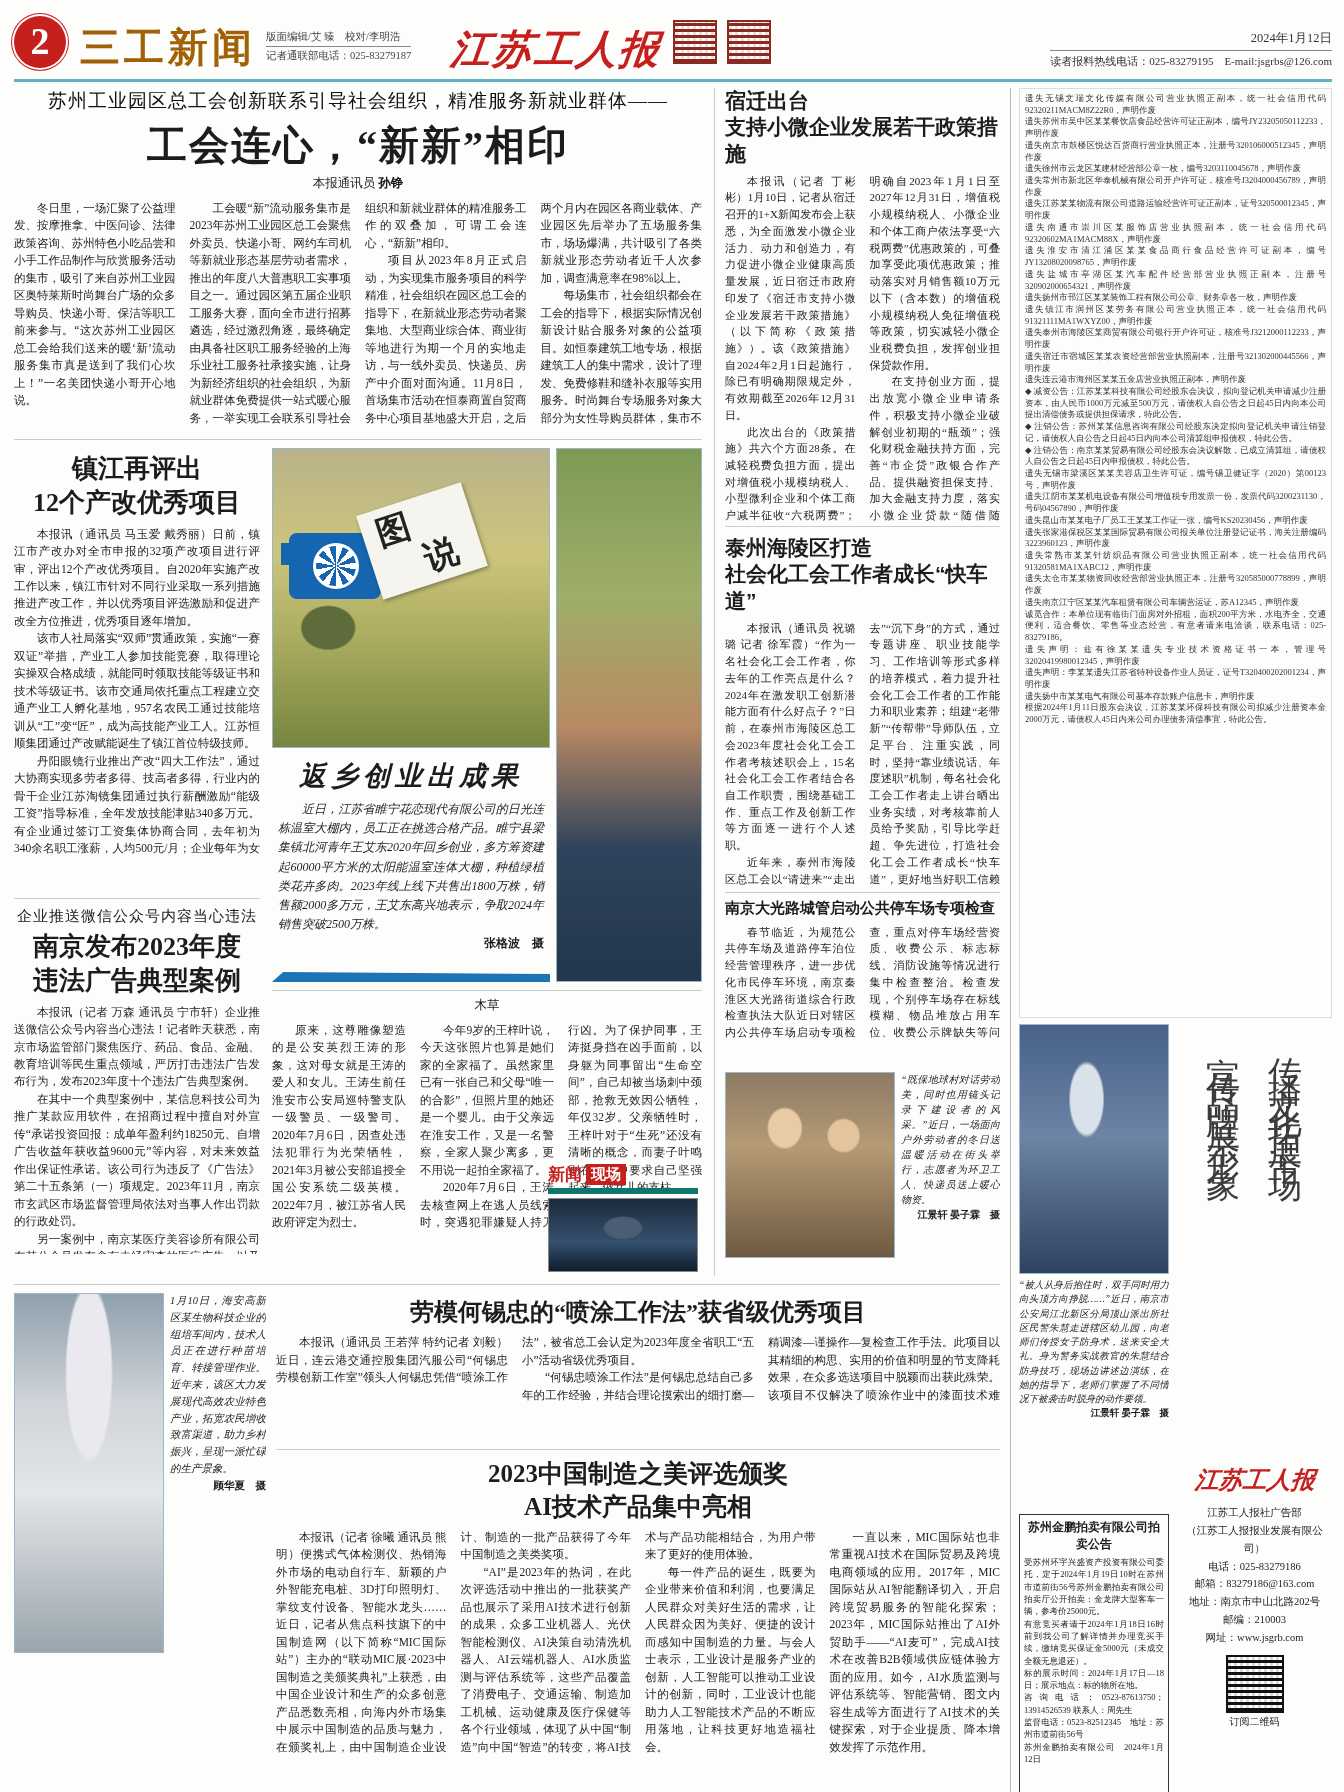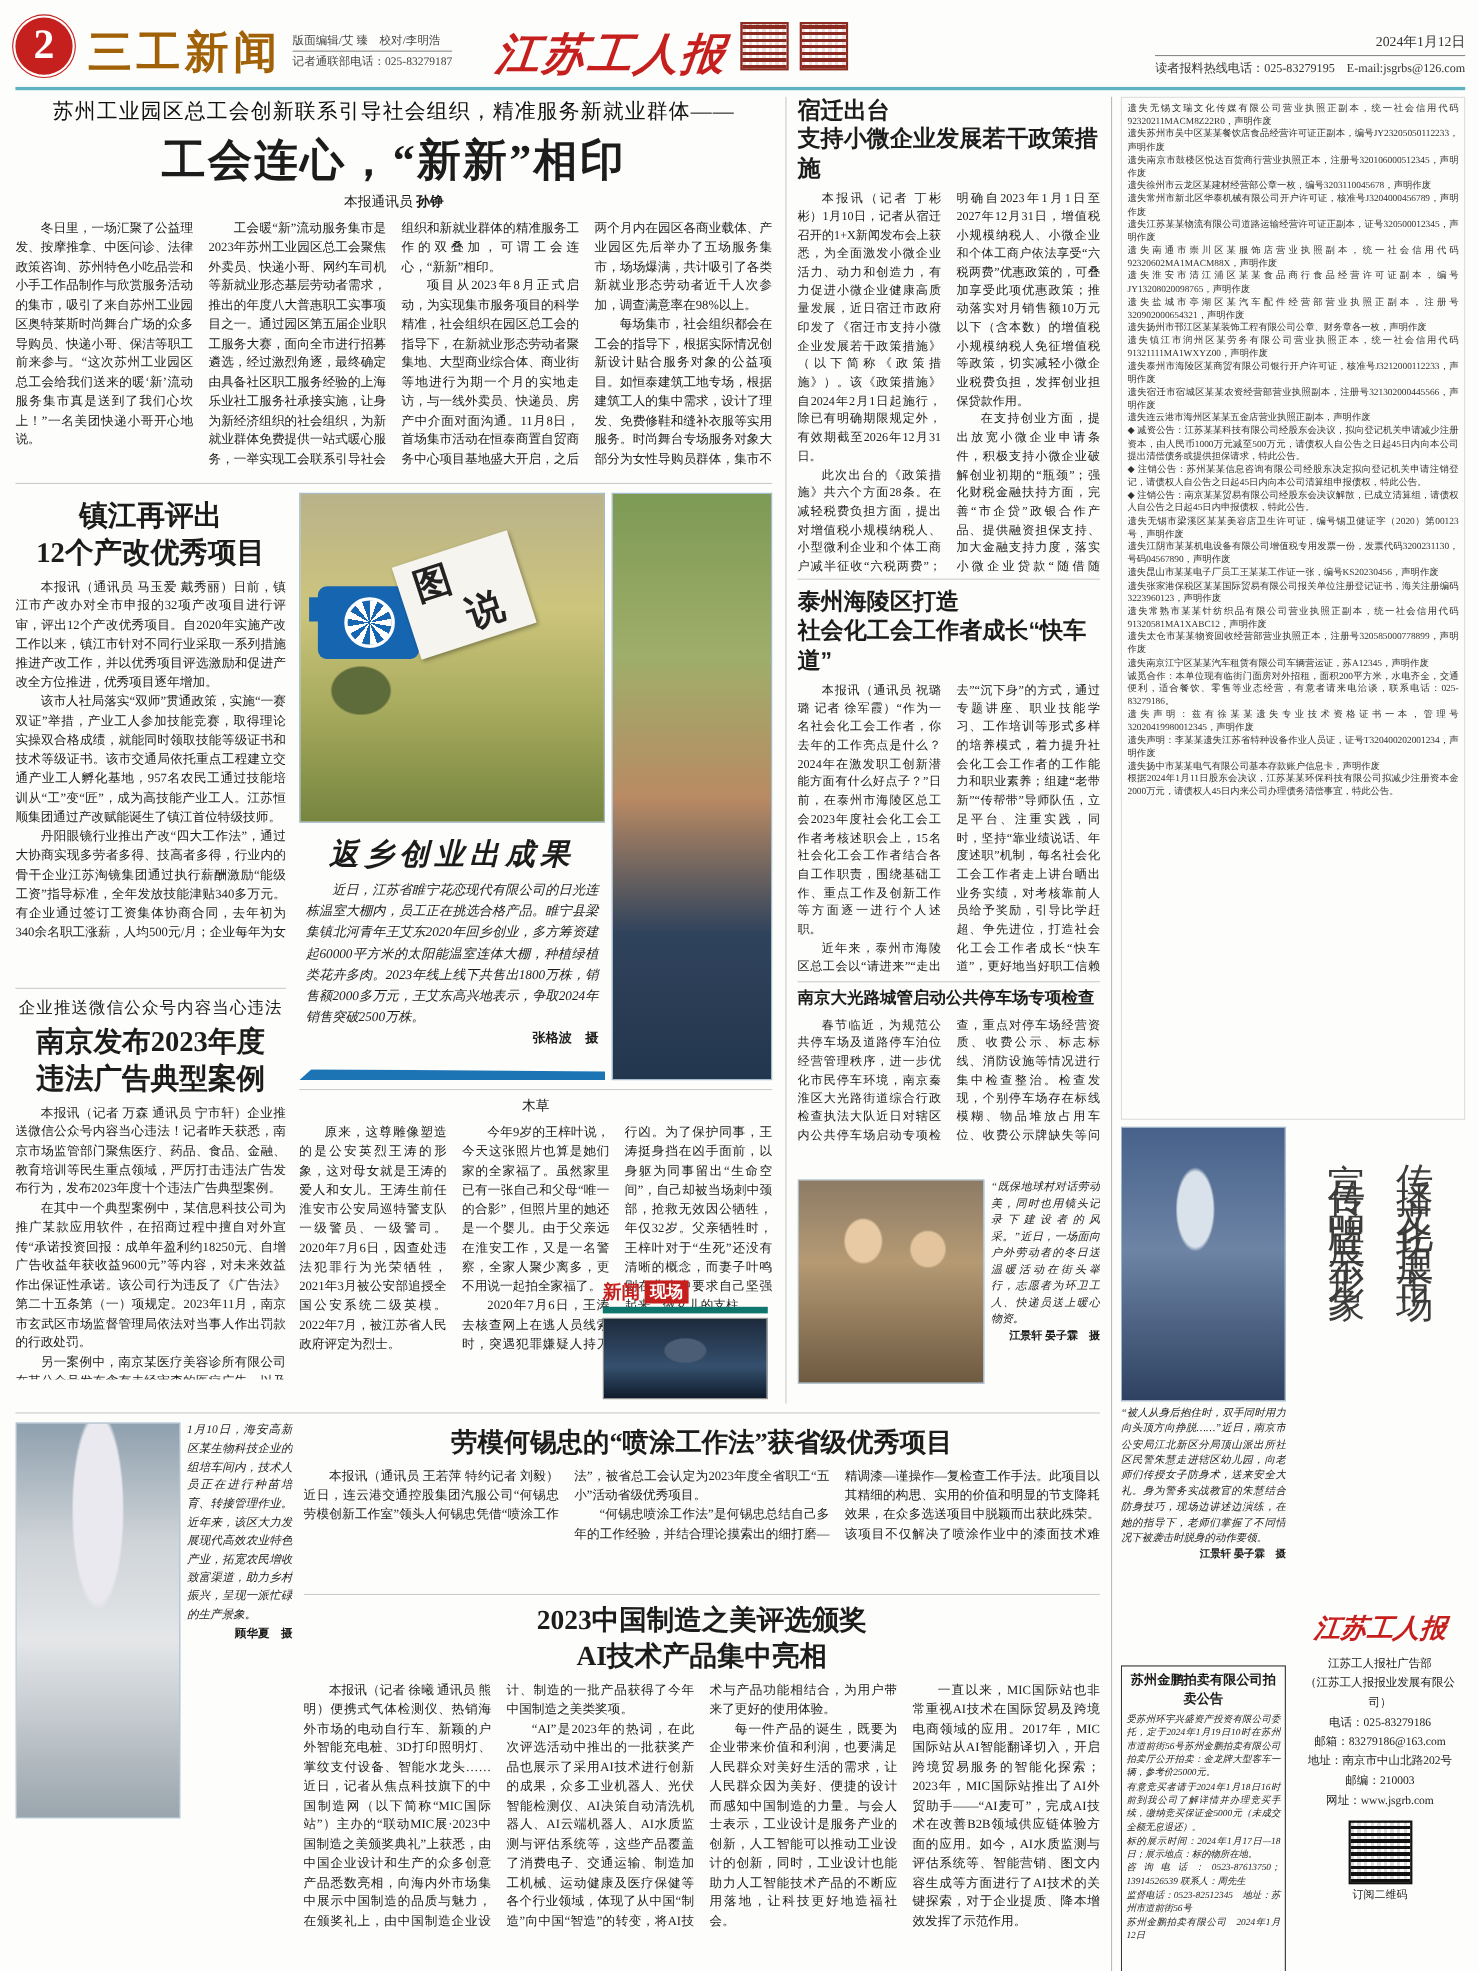--- a/index.html
+++ b/index.html
@@ -126,21 +126,21 @@
     text-align:justify; white-space:pre-line; border:1px solid #ddd; padding:4px 5px; }
   #sidebottom { flex:1; display:flex; gap:8px; margin-top:6px; overflow:hidden; }
   #sbleft { width:150px; display:flex; flex-direction:column; }
   #policeph { height:250px;
     background:
       radial-gradient(ellipse at 45% 30%, #d9e2ea 0 16px, transparent 18px),
       linear-gradient(180deg,#47618a 0%,#6d84a5 45%,#2e4160 100%); }
   #policecap { font-size:9.5px; font-style:italic; line-height:1.5; text-align:justify; margin-top:4px; height:230px; overflow:hidden; }
   #auction { border:1.5px solid #333; margin-top:6px; padding:4px; flex:1; overflow:hidden; }
   #auction h4 { font-size:12px; text-align:center; margin-bottom:3px; }
-  #auction div { font-size:8.5px; line-height:1.45; text-align:justify;font-style:italic; }
+  #auction div { font-size:8.5px; line-height:1.45; text-align:justify; }
   #sbright { flex:1; display:flex; flex-direction:column; align-items:center; }
   #banner { display:flex; gap:16px; justify-content:center; margin-top:6px; }
   #banner span { writing-mode:vertical-rl; font-size:34px; letter-spacing:16px; color:#3c3c3c;
     font-family:"Liberation Sans",sans-serif; font-weight:300; height:420px; }
   #brand2 { font-size:24px; font-weight:bold; color:#c5201e; font-style:italic; transform:skewX(-6deg); margin-top:14px; white-space:nowrap; }
   #adept { font-size:10.5px; text-align:center; line-height:1.7; margin-top:8px; color:#222; }
   #subqr { margin-top:8px; text-align:center; }
   #subqr .q { width:58px; height:58px; margin:0 auto;
     background:
       repeating-linear-gradient(0deg,#111 0 3px,rgba(255,255,255,.85) 3px 6px),

